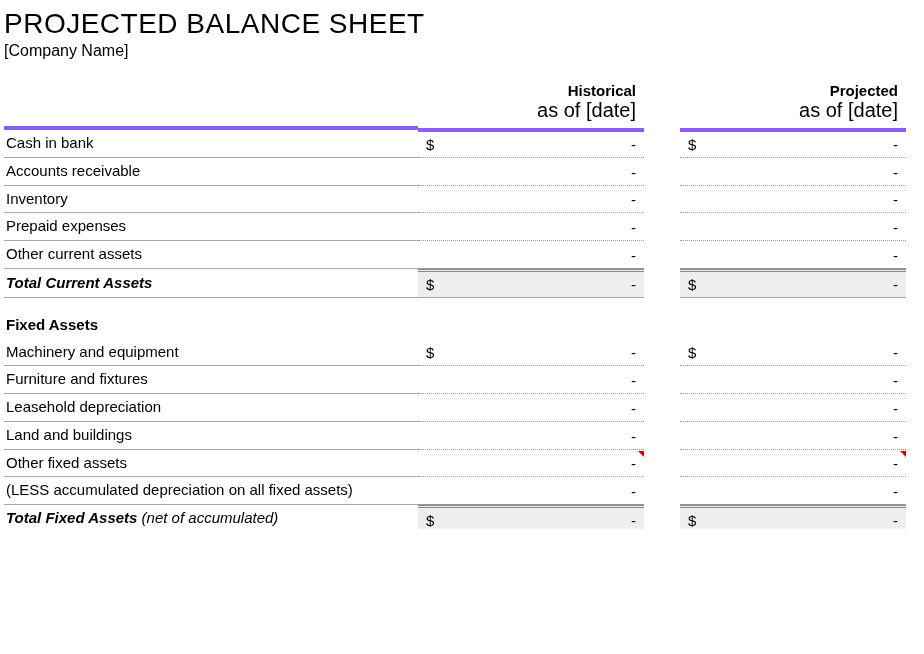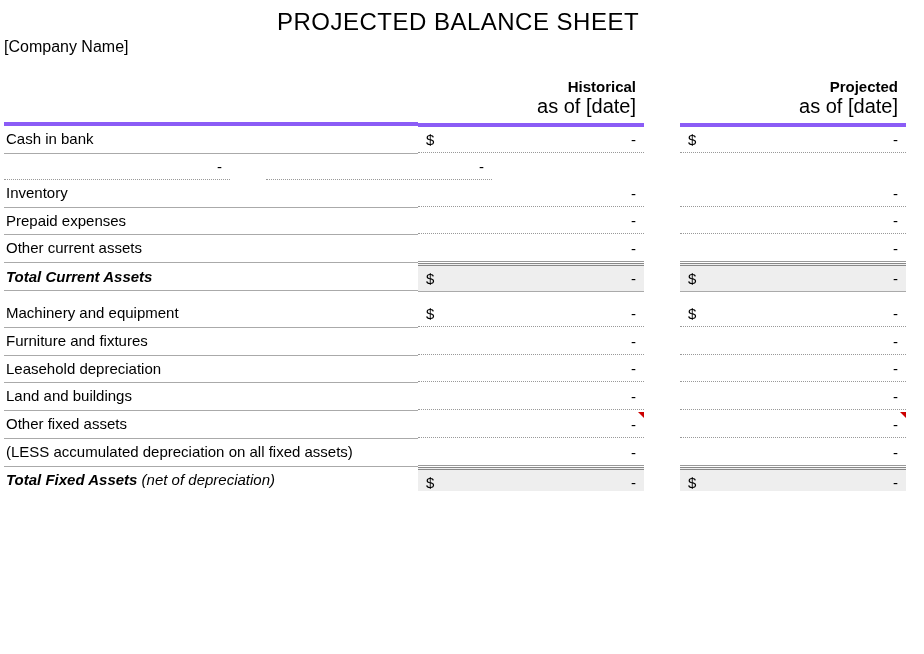--- a/index.html
+++ b/index.html
@@ -6,36 +6,35 @@
   body {
     margin: 0;
     padding: 8px 12px 0 4px;
     font-family: Verdana, Geneva, sans-serif;
     font-size: 15px;
     color: #000;
     background: #fff;
     width: 924px;
   }
   .title {
-    font-size: 24px;
+    font-size: 28px;
     font-weight: normal;
     letter-spacing: 0.5px;
     margin: 0 0 2px 0;
-    text-align: center;
   }
   .subtitle {
     font-size: 16px;
     margin-bottom: 18px;
   }
   .sheet {
     width: 100%;
   }
   .row {
     display: flex;
-    align-items: center;
+    align-items: flex-end;
   }
   .label-col {
     width: 414px;
     padding: 4px 6px 4px 2px;
     display: flex;
     align-items: center;
     line-height: 1.25;
   }
   .gap {
     width: 36px;
@@ -120,20 +119,21 @@
         <span class="sym">$</span>
         <span class="amt">-</span>
       </div>
     <div class="gap"></div>
     <div class="val-col">
         <span class="sym">$</span>
         <span class="amt">-</span>
       </div>
   </div>
   <div class="row line">
+    <div class="label-col">Accounts receivable</div>
     <div class="val-col">
         <span class="sym"></span>
         <span class="amt">-</span>
       </div>
     <div class="gap"></div>
     <div class="val-col">
         <span class="sym"></span>
         <span class="amt">-</span>
       </div>
   </div>
@@ -180,20 +180,21 @@
         <span class="amt">-</span>
       </div>
     <div class="gap"></div>
     <div class="val-col">
         <span class="sym">$</span>
         <span class="amt">-</span>
       </div>
   </div>
 
   <div class="row">
+    <div class="label-col section-title">Fixed Assets</div>
     <div class="val-col" style="border:none"></div>
     <div class="gap"></div>
     <div class="val-col" style="border:none"></div>
   </div>
 
   <div class="row line">
     <div class="label-col">Machinery and equipment</div>
     <div class="val-col">
         <span class="sym">$</span>
         <span class="amt">-</span>
@@ -261,21 +262,21 @@
         <span class="amt">-</span>
       </div>
     <div class="gap"></div>
     <div class="val-col">
         <span class="sym"></span>
         <span class="amt">-</span>
       </div>
   </div>
   <div class="row total-row cutoff">
     <div class="label-col">
-      <span><span class="bold">Total Fixed Assets</span> <span class="italic">(net of depreciation)</span></span>
+      <span><span class="bold">Total Fixed Assets</span> <span class="italic">(net of accumulated)</span></span>
     </div>
     <div class="val-col">
         <span class="sym">$</span>
         <span class="amt">-</span>
       </div>
     <div class="gap"></div>
     <div class="val-col">
         <span class="sym">$</span>
         <span class="amt">-</span>
       </div>

